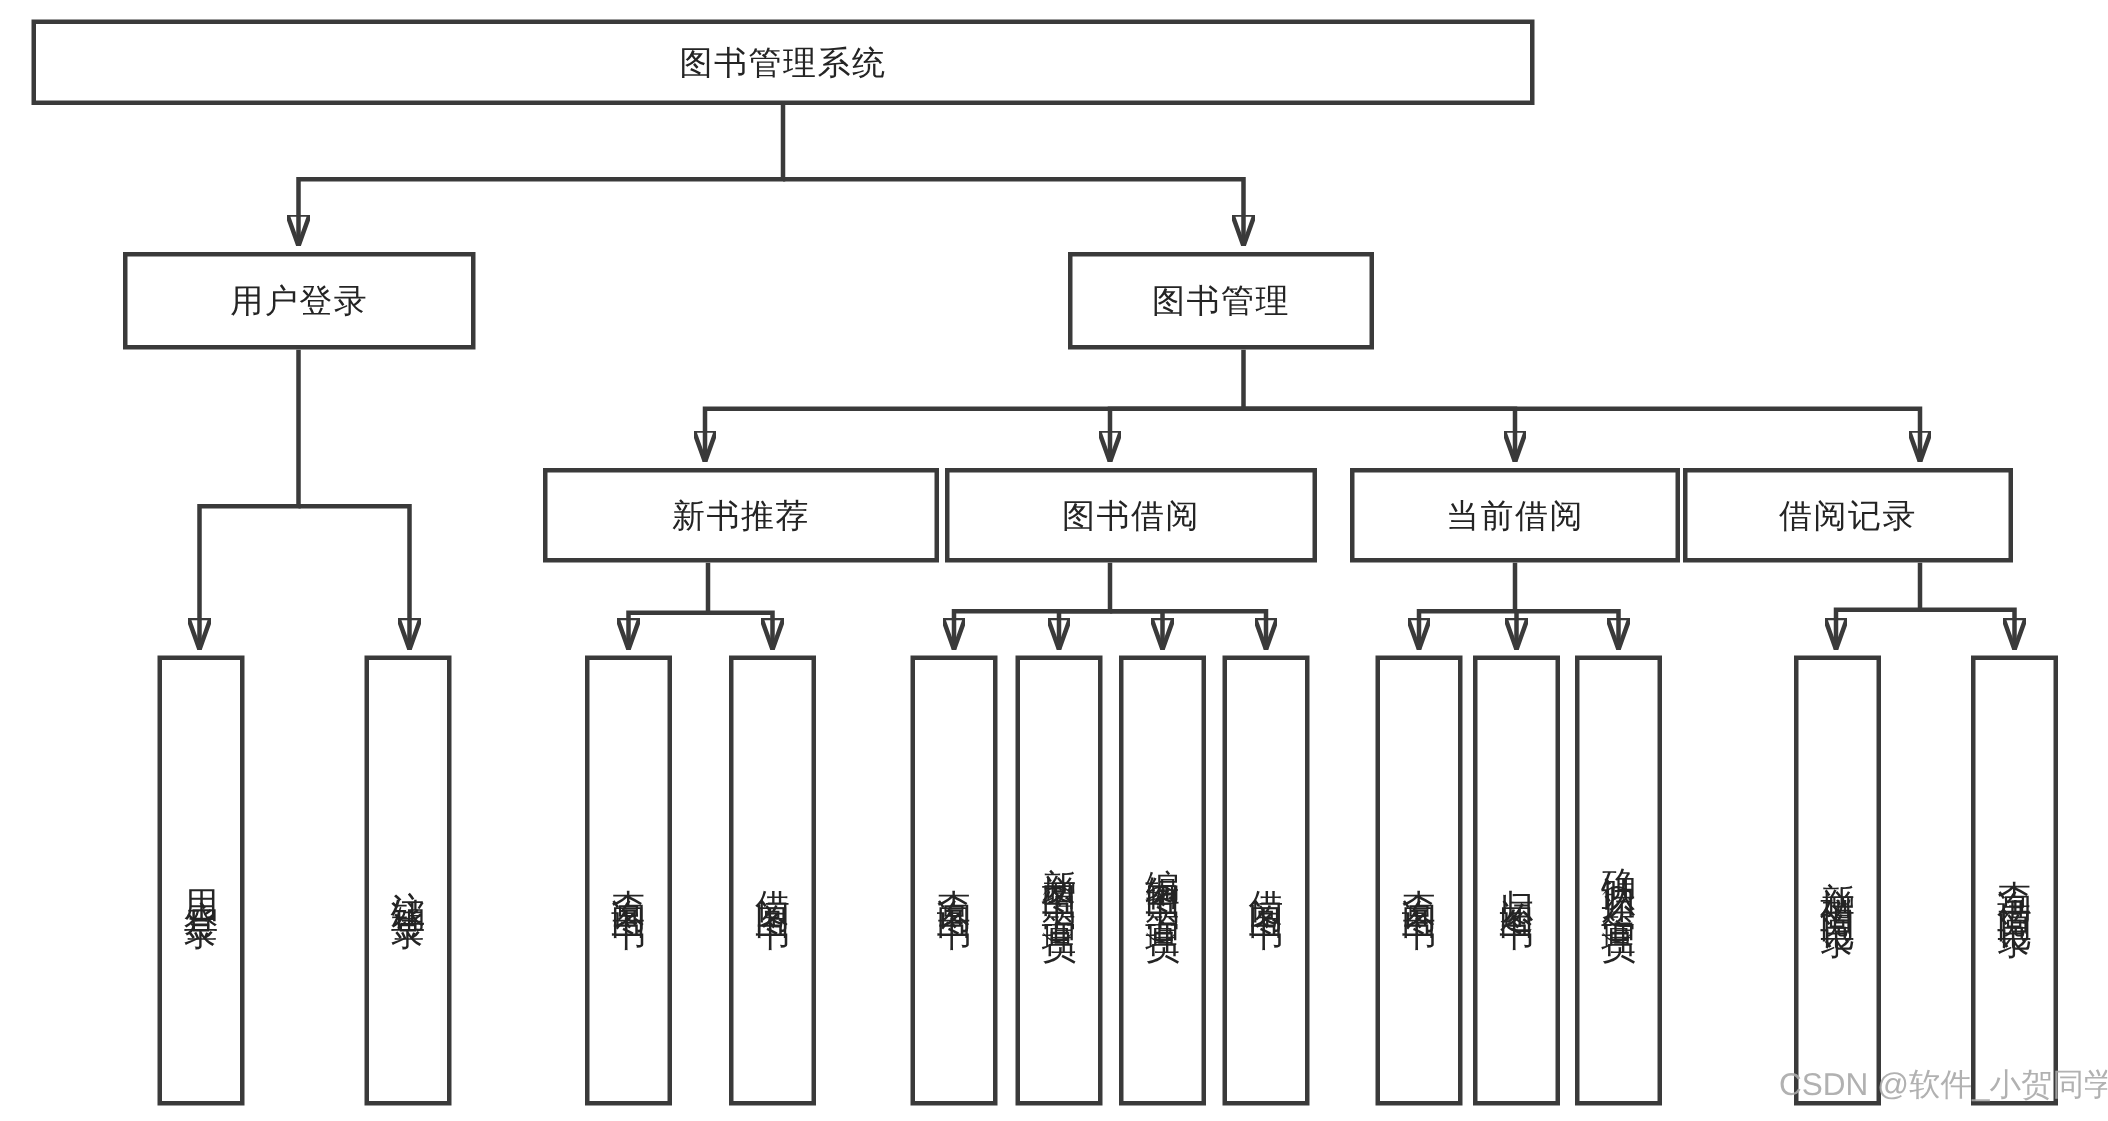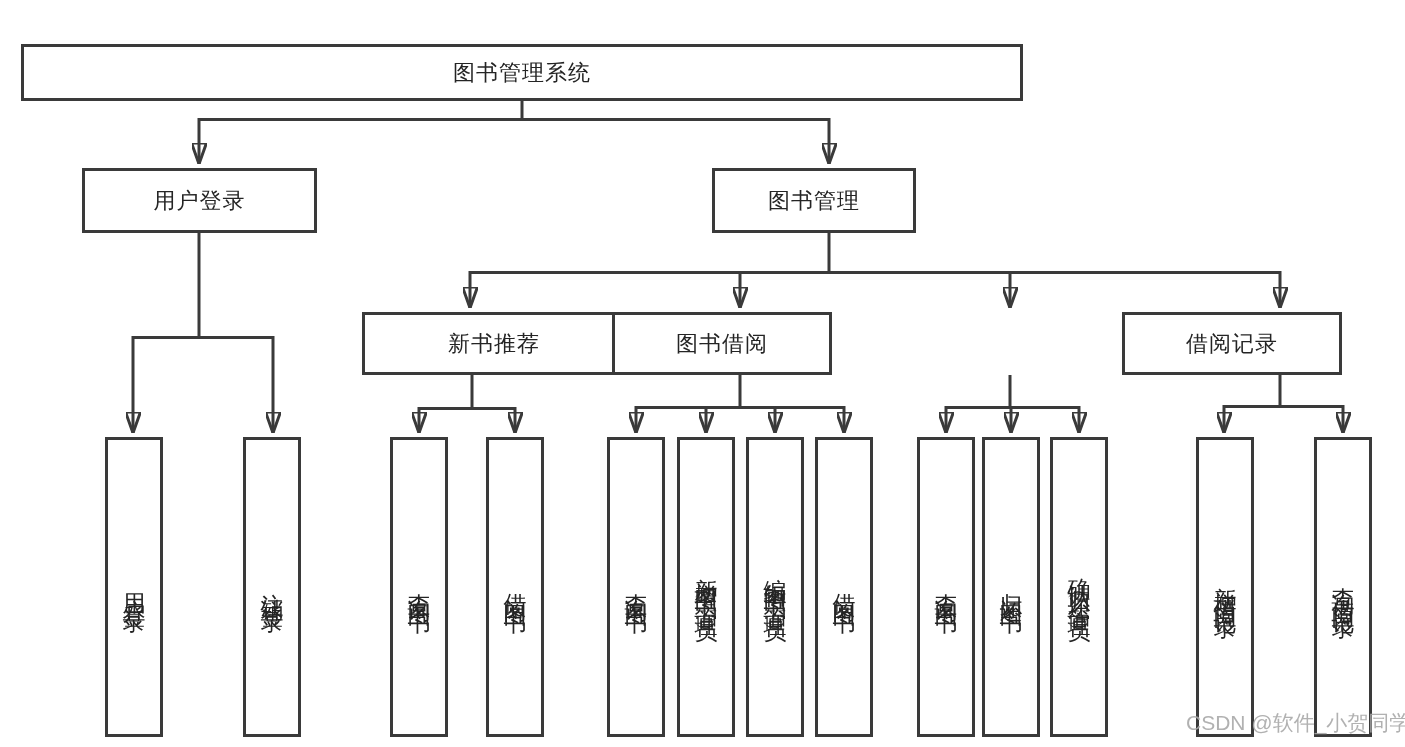--- a/index.html
+++ b/index.html
@@ -19,21 +19,21 @@
     border:3px solid #3a3a3a;
     background:#ffffff;
     display:flex;align-items:center;justify-content:center;
   }
   .node .lbl{
     font-size:22px;
     letter-spacing:1px;
     color:#242424;
     white-space:nowrap;
   }
-  .root{left:21px;top:13px;width:1002px;height:57px;margin-top:31px;}
+  .root{left:21px;top:13px;width:1002px;height:57px;}
   .leaf{width:58px;height:300px;top:437px;}
   .leaf .vlbl{
     writing-mode:vertical-rl;
     text-orientation:mixed;
     font-size:23px;
     letter-spacing:6px;
     line-height:1;
     color:#242424;
   }
   .watermark{
@@ -90,22 +90,25 @@
   <div class="node" style="left:82px;top:168px;width:235px;height:65px">
     <span class="lbl">用户登录</span>
   </div>
   <div class="node" style="left:712px;top:168px;width:204px;height:65px">
     <span class="lbl">图书管理</span>
   </div>
 
   <div class="node" style="left:362px;top:312px;width:264px;height:63px">
     <span class="lbl">新书推荐</span>
   </div>
-  <div class="node" style="left:612px;top:312px;width:220px;height:63px">
+  <div class="node" style="left:630px;top:312px;width:248px;height:63px">
     <span class="lbl">图书借阅</span>
+  </div>
+  <div class="node" style="left:900px;top:312px;width:220px;height:63px">
+    <span class="lbl">当前借阅</span>
   </div>
   <div class="node" style="left:1122px;top:312px;width:220px;height:63px">
     <span class="lbl">借阅记录</span>
   </div>
 
   <div class="node leaf" style="left:105px">
     <span class="vlbl">用户登录</span>
   </div>
   <div class="node leaf" style="left:243px">
     <span class="vlbl">注销登录</span>

